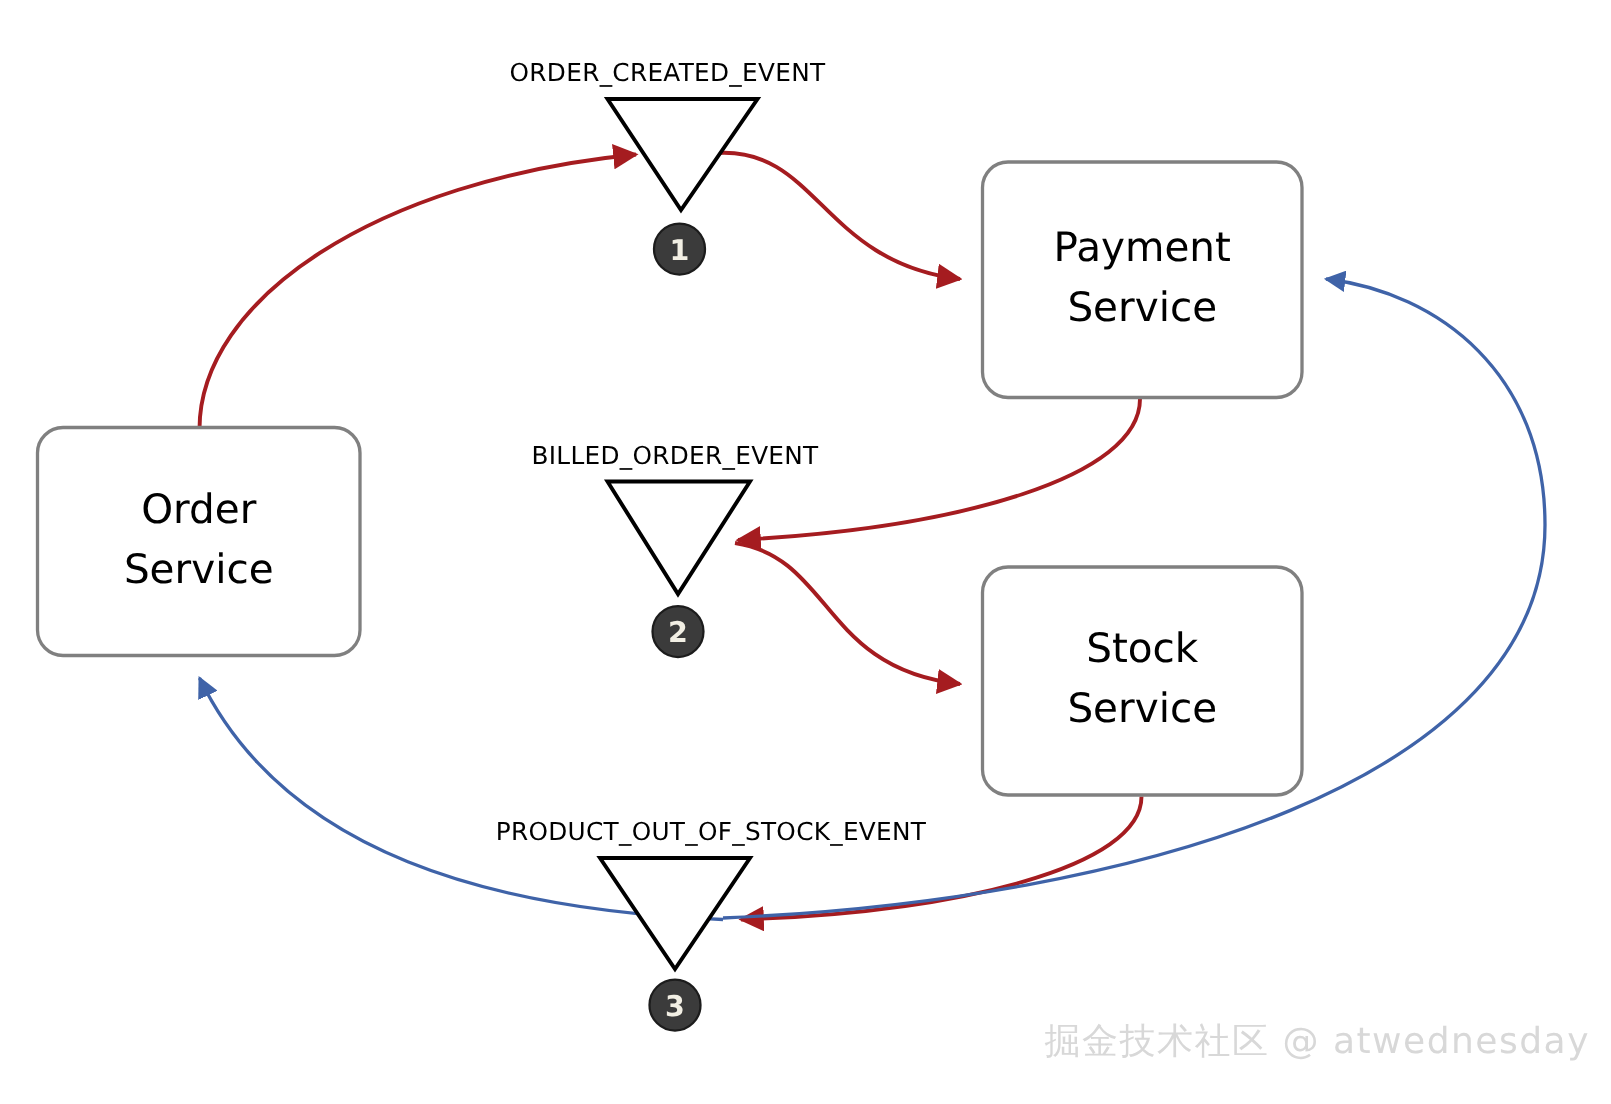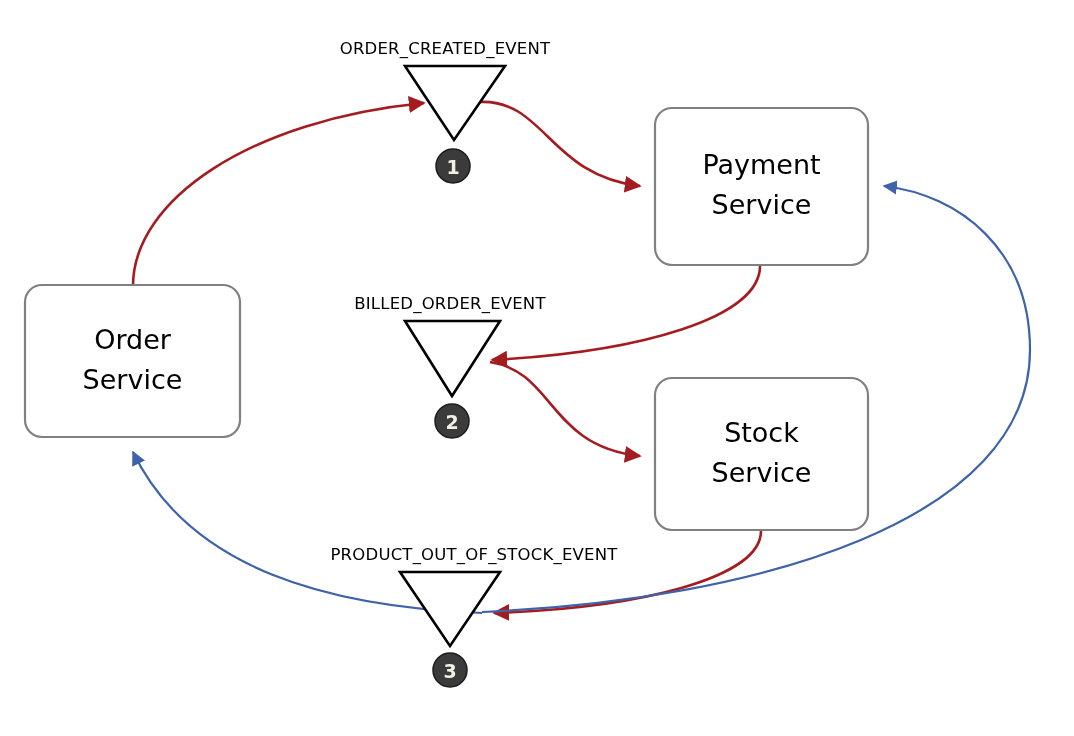--- a/index.html
+++ b/index.html
@@ -143,13 +143,14 @@
         </g>
         <g>
           <text class="event-label" x="474" y="560">PRODUCT_OUT_OF_STOCK_EVENT</text>
           <polygon class="event-tri" points="400,572 500,572 450,646"></polygon>
           <circle class="badge-circle" cx="450" cy="670" r="17"></circle>
           <text class="badge-text" x="450" y="671">3</text>
         </g>
       </g>
   </svg>
 
+  <div class="watermark">掘金技术社区 @ atwednesday</div>
 </div>
 
 </body></html>

